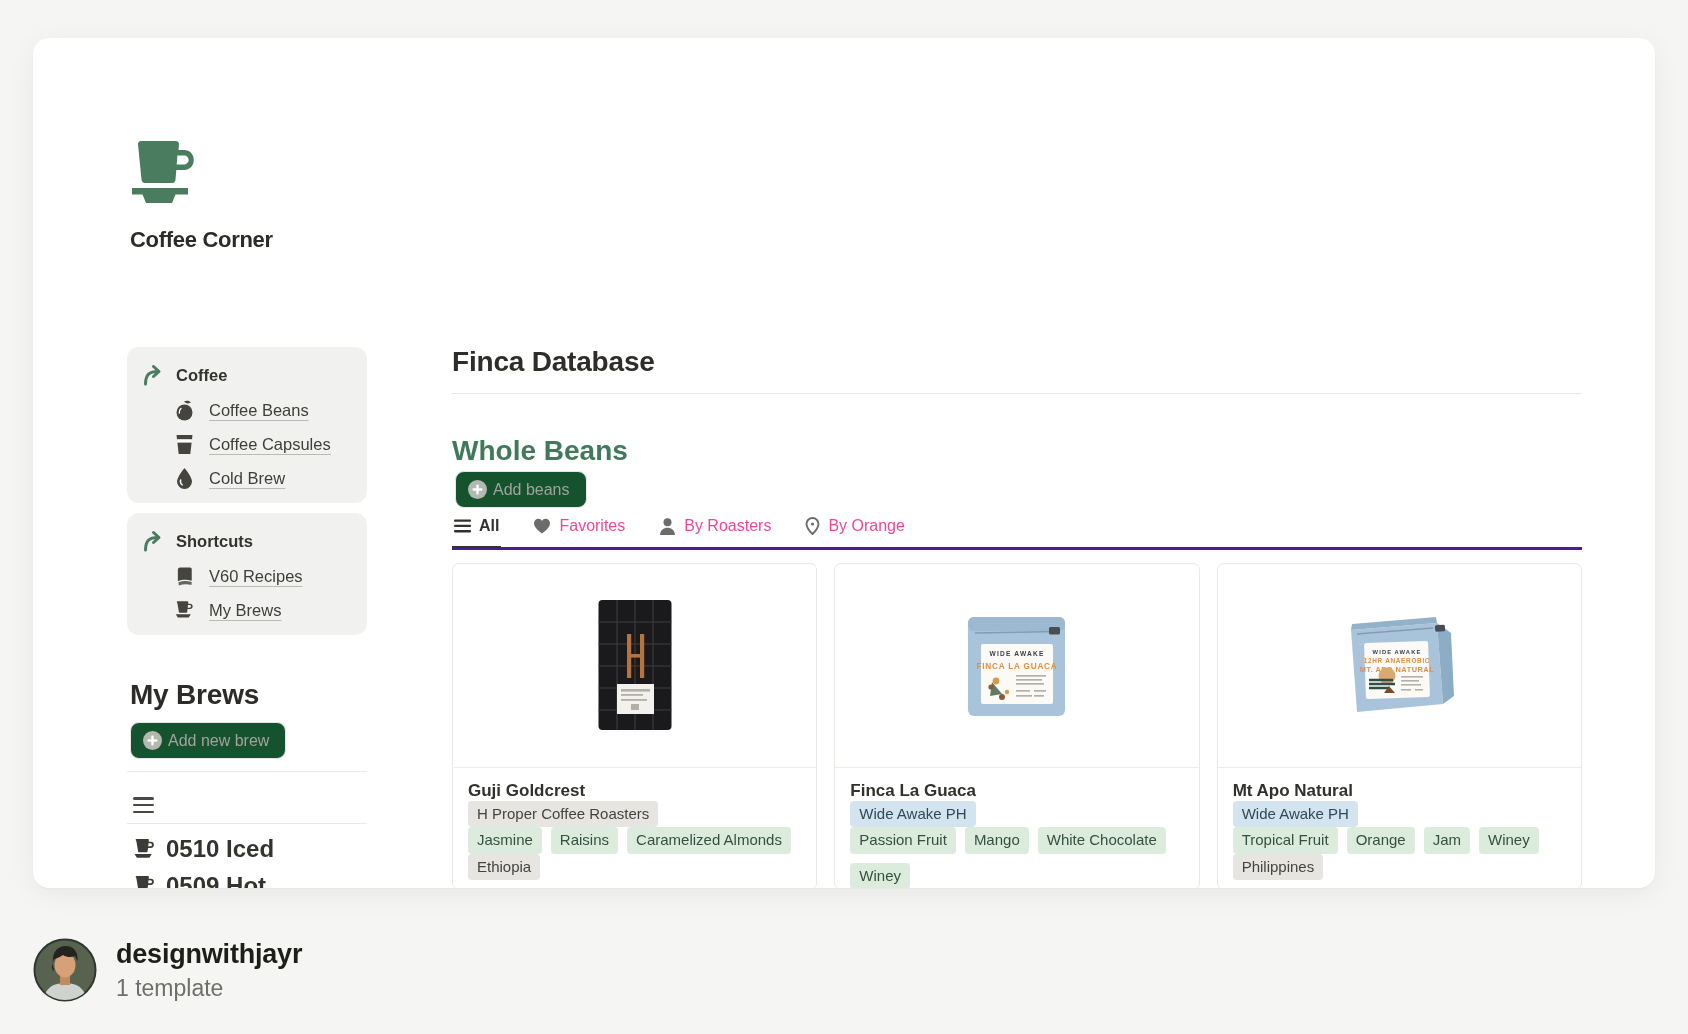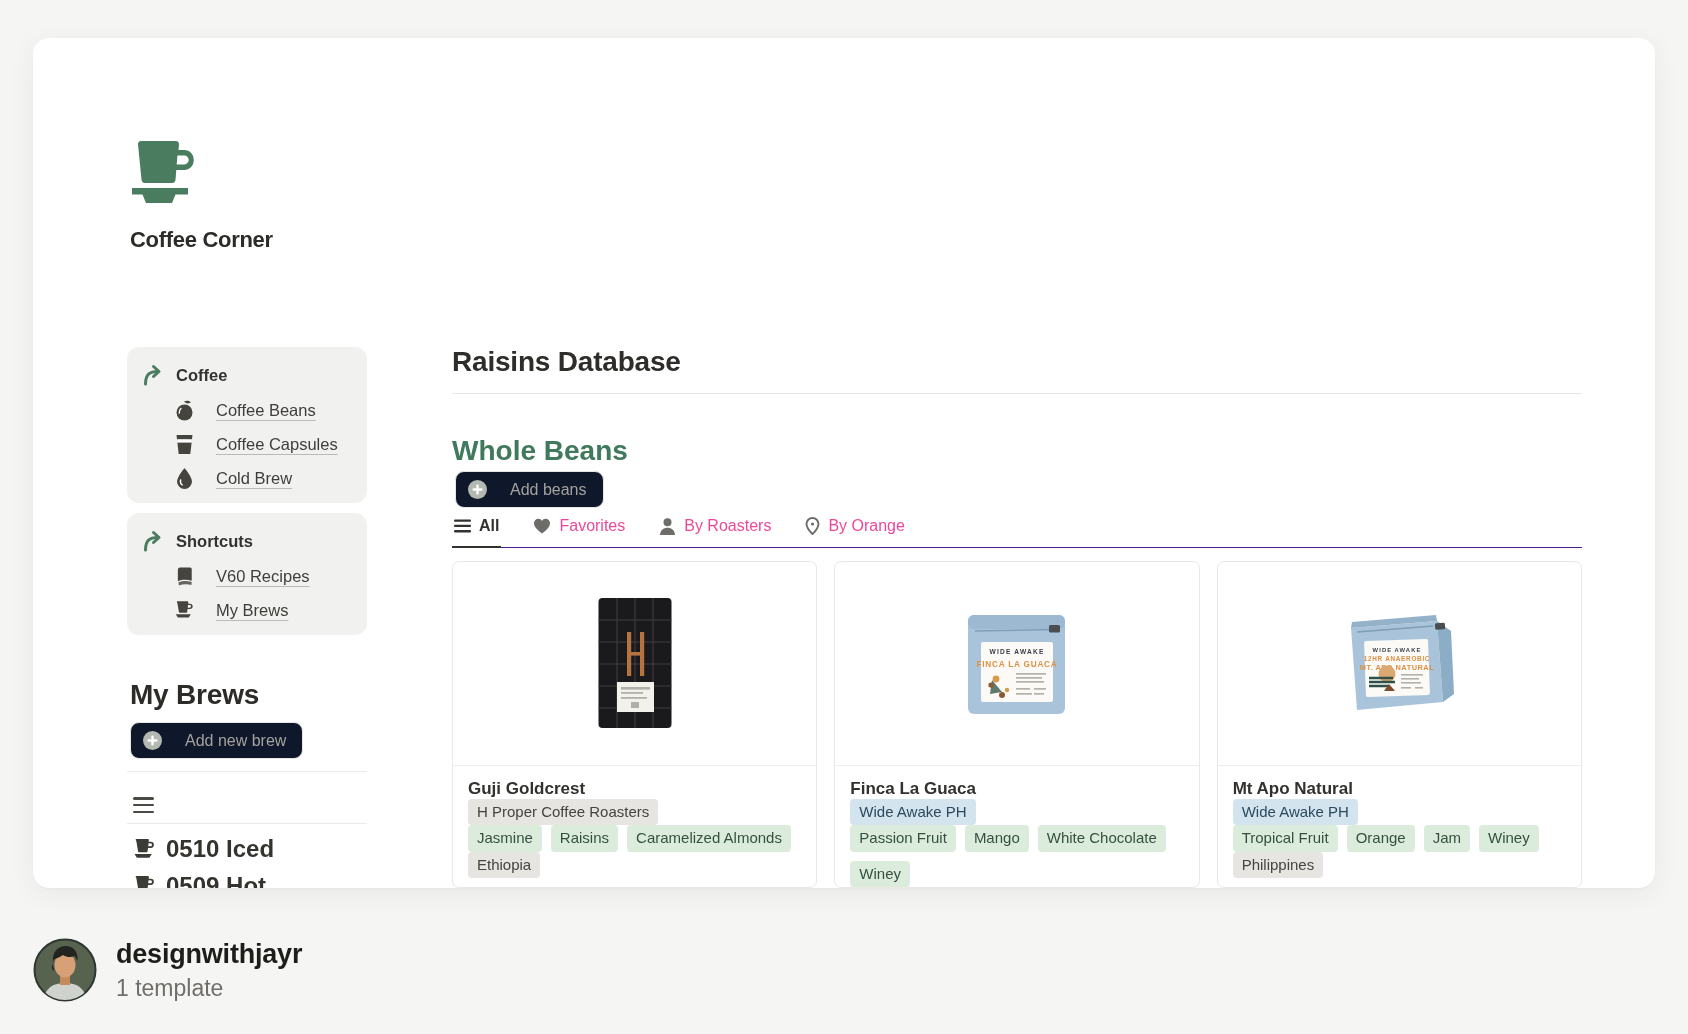--- a/index.html
+++ b/index.html
@@ -18,46 +18,46 @@
   .brand { position:absolute; left:97px; top:103px; }
   .brand svg { display:block; }
   .brand h1 { margin-top:24px; font-size:22px; font-weight:700; color:#2c2b28; letter-spacing:-0.3px; }
 
   
   .sidebar { position:absolute; left:94px; top:309px; width:240px; }
   .side-box { background:#f1f1ef; border-radius:12px; padding:16px 10px 14px 14px; }
   .side-box + .side-box { margin-top:10px; }
   .side-head { display:flex; align-items:center; gap:11px; }
   .side-head span { font-size:16.5px; font-weight:700; color:#33322f; }
-  .side-item { display:flex; align-items:center; gap:22px; margin:12px 0 0 34px; height:22px; cursor:pointer; }
+  .side-item { display:flex; align-items:center; gap:15px; margin:12px 0 0 34px; height:22px; cursor:pointer; }
   .side-item a { font-size:16.5px; font-weight:500; color:#3f3e3a; text-decoration:underline; text-decoration-color:#bcbab5; text-decoration-thickness:1px; text-underline-offset:4px; cursor:pointer; }
   .side-item .ic { width:19px; height:22px; display:flex; align-items:center; justify-content:center; }
 
   .mybrews-title { margin:44px 0 0 3px; font-size:28px; font-weight:700; color:#2c2b28; letter-spacing:-0.2px; }
 
   .ghost-btn {
-    margin:11px 0 0 3px; display:inline-flex; align-items:center; gap:22px;
-    background:#0f172a; border:1px solid #e8e7e4; border-radius:9px;
+    margin:11px 0 0 3px; display:inline-flex; align-items:center; gap:5px;
+    background:#14532d; border:1px solid #e8e7e4; border-radius:9px;
     padding:7px 16px 7px 11px; font-family:inherit; font-size:16px; color:#a3a29e; cursor:pointer;
   }
   .side-rule { border:none; border-top:1px solid #ebeae7; margin-top:12px; }
   .hamburger { margin:25px 0 0 6px; width:21px; cursor:grab; }
   .hamburger i { display:block; height:2.6px; background:#4a4a45; border-radius:2px; margin-bottom:4.2px; }
   .rule2 { border:none; border-top:1px solid #ebeae7; margin-top:10px; }
   .brew-row { display:flex; align-items:center; gap:10px; margin:13px 0 0 6px; height:24px; cursor:pointer; }
   .brew-row span { font-size:24px; font-weight:600; color:#34332e; }
 
   
   .main { position:absolute; left:419px; top:307px; width:1130px; }
   .db-title { font-size:28px; font-weight:700; color:#2e2d2a; letter-spacing:-0.2px; line-height:34px; }
   .db-rule { border:none; border-top:1px solid #e8e7e4; margin-top:14px; }
   .section-title { margin-top:42px; font-size:28px; font-weight:700; color:#41795c; line-height:30px; }
   .add-beans { margin-top:5px; }
 
-  .tabs { margin-top:6px; display:flex; gap:30px; border-bottom:1px solid #4c1d95; }
+  .tabs { margin-top:6px; display:flex; gap:30px; border-bottom:3px solid #4c1d95; }
   .tab { display:flex; align-items:center; gap:8px; padding:3px 2px 11px 2px; font-size:16px; color:#ec4899; border-bottom:2.5px solid transparent; margin-bottom:-1.5px; cursor:pointer; }
   .tab.active { color:#33322e; font-weight:600; border-bottom-color:#33322e; }
   .tab .tic { display:flex; align-items:center; }
 
   .cards { margin-top:13px; display:grid; grid-template-columns:repeat(3,1fr); gap:17px; }
   .card { border:1px solid #e8e8e5; border-radius:7px; background:#fff; overflow:hidden; cursor:pointer; }
   .card-img { height:204px; display:flex; align-items:center; justify-content:center; border-bottom:1px solid #ededea; }
   .card-info { padding:13px 15px 0 15px; }
   .card-title { font-size:17px; font-weight:600; color:#32312d; }
   .tag-row { display:flex; flex-wrap:wrap; gap:9px; margin-top:0; }
@@ -185,21 +185,21 @@
     <div class="brew-row">
       <svg width="23" height="20" viewBox="0 0 24 22">
           <path fill="#3c3b36" d="M3.2 0h12.6c.6 0 1 .5 1 1.1l-.2 1.9h2.3a3.4 3.4 0 0 1 0 6.8h-3l-.5 3.6c-.1.6-.6 1.1-1.2 1.1H6.1c-.6 0-1.1-.5-1.2-1.1L3 2.2l-.7-1.1c-.1-.6.3-1.1.9-1.1zm13.2 4.7l-.3 3.3h2.5a1.65 1.65 0 0 0 0-3.3z"></path>
           <path fill="#3c3b36" d="M1 16.5h19l-2.6 4H3.6z"></path>
         </svg>
       <span>0509 Hot</span>
     </div>
   </div>
 
   <main class="main">
-    <h1 class="db-title">Raisins Database</h1>
+    <h1 class="db-title">Finca Database</h1>
     <hr class="db-rule">
 
     <h2 class="section-title">Whole Beans</h2>
 
     <button class="ghost-btn add-beans">
       <svg width="21" height="21" viewBox="0 0 21 21">
         <circle cx="10.5" cy="10.5" r="9.5" fill="#b3b9b1"></circle>
         <rect x="9.3" y="5.4" width="2.4" height="10.2" rx="1.1" fill="#ffffff"></rect>
         <rect x="5.4" y="9.3" width="10.2" height="2.4" rx="1.1" fill="#ffffff"></rect>
       </svg>

